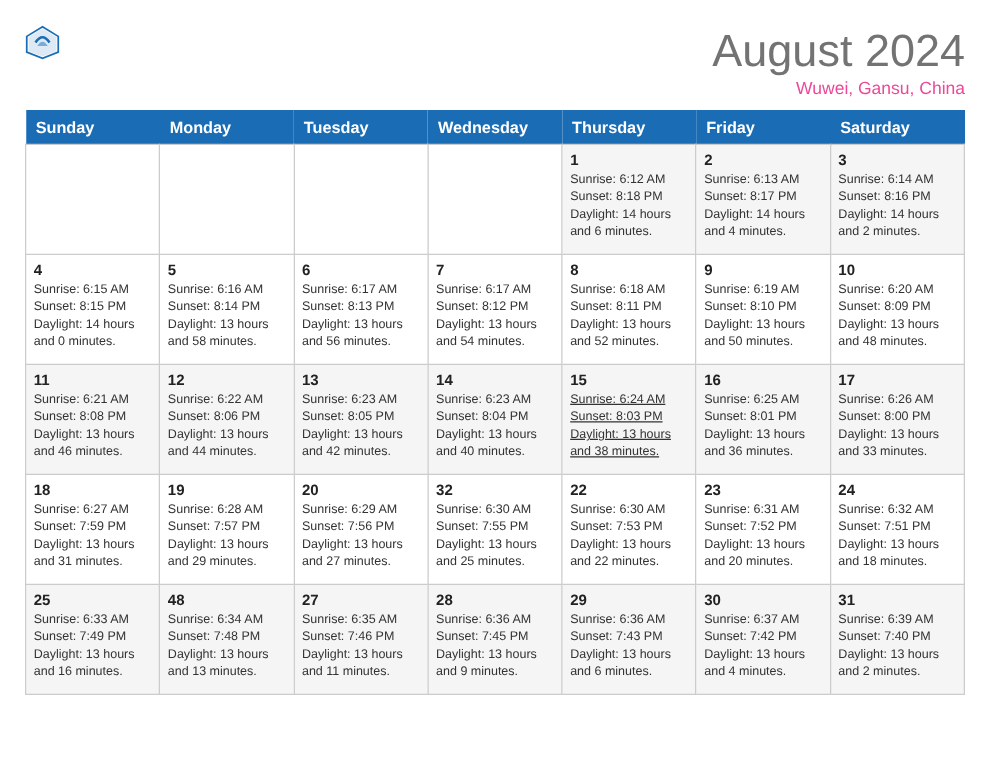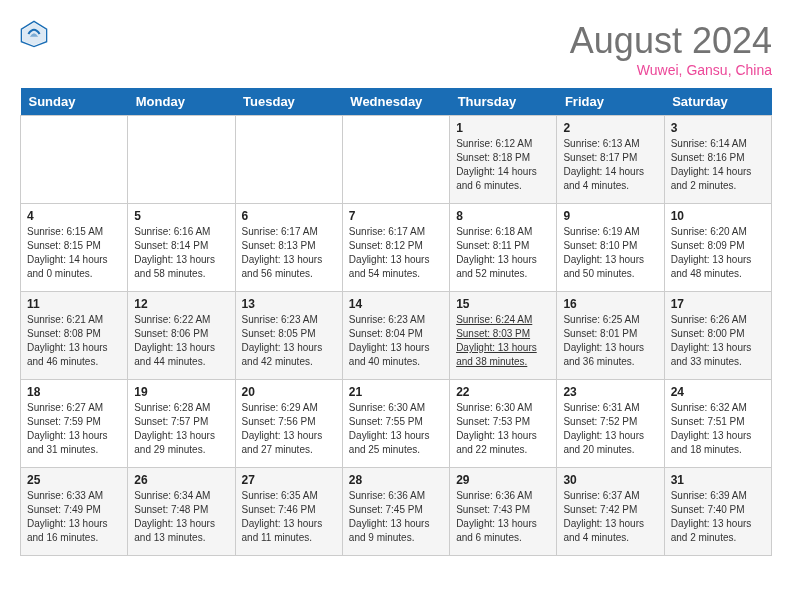--- a/index.html
+++ b/index.html
@@ -261,21 +261,21 @@
 and 29 minutes.</div>
         </td>
         <td>
           <span class="day-number">20</span>
           <div class="day-info" style="white-space: pre-line;">Sunrise: 6:29 AM
 Sunset: 7:56 PM
 Daylight: 13 hours
 and 27 minutes.</div>
         </td>
         <td>
-          <span class="day-number">21</span>
+          <span class="day-number">32</span>
           <div class="day-info" style="white-space: pre-line;">Sunrise: 6:30 AM
 Sunset: 7:55 PM
 Daylight: 13 hours
 and 25 minutes.</div>
         </td>
         <td>
           <span class="day-number">22</span>
           <div class="day-info" style="white-space: pre-line;">Sunrise: 6:30 AM
 Sunset: 7:53 PM
 Daylight: 13 hours
@@ -298,21 +298,21 @@
       </tr>
       <tr>
         <td>
           <span class="day-number">25</span>
           <div class="day-info" style="white-space: pre-line;">Sunrise: 6:33 AM
 Sunset: 7:49 PM
 Daylight: 13 hours
 and 16 minutes.</div>
         </td>
         <td>
-          <span class="day-number">26</span>
+          <span class="day-number">48</span>
           <div class="day-info" style="white-space: pre-line;">Sunrise: 6:34 AM
 Sunset: 7:48 PM
 Daylight: 13 hours
 and 13 minutes.</div>
         </td>
         <td>
           <span class="day-number">27</span>
           <div class="day-info" style="white-space: pre-line;">Sunrise: 6:35 AM
 Sunset: 7:46 PM
 Daylight: 13 hours

